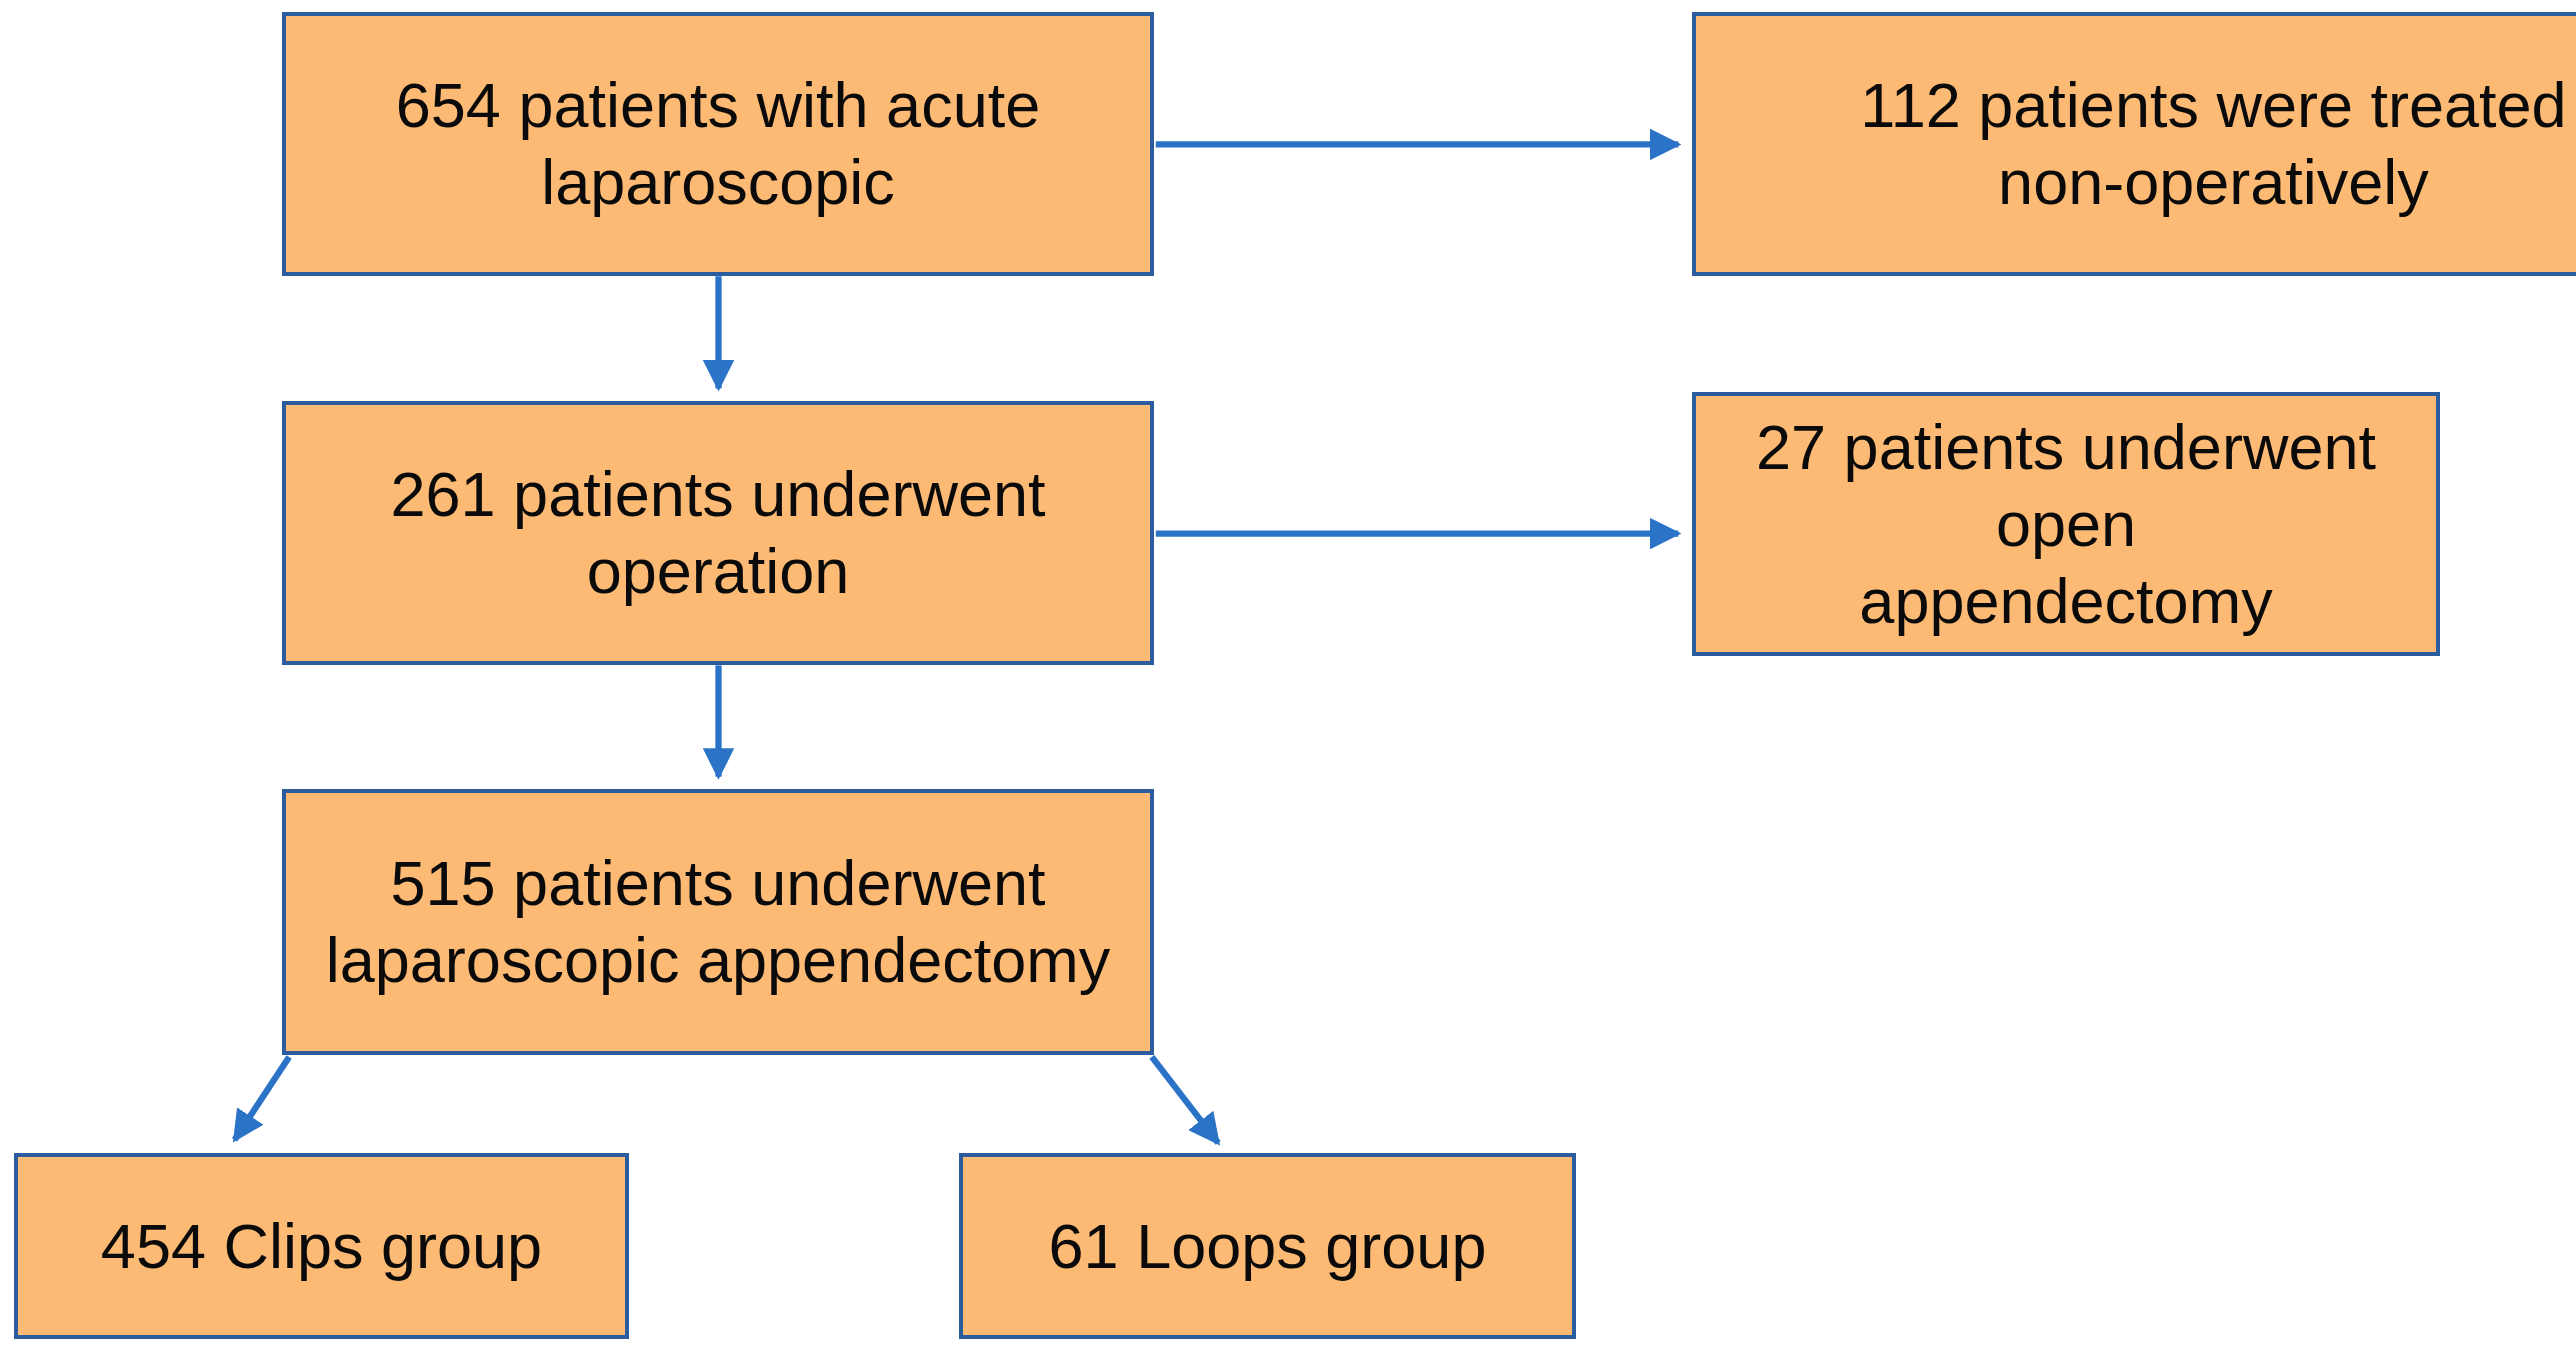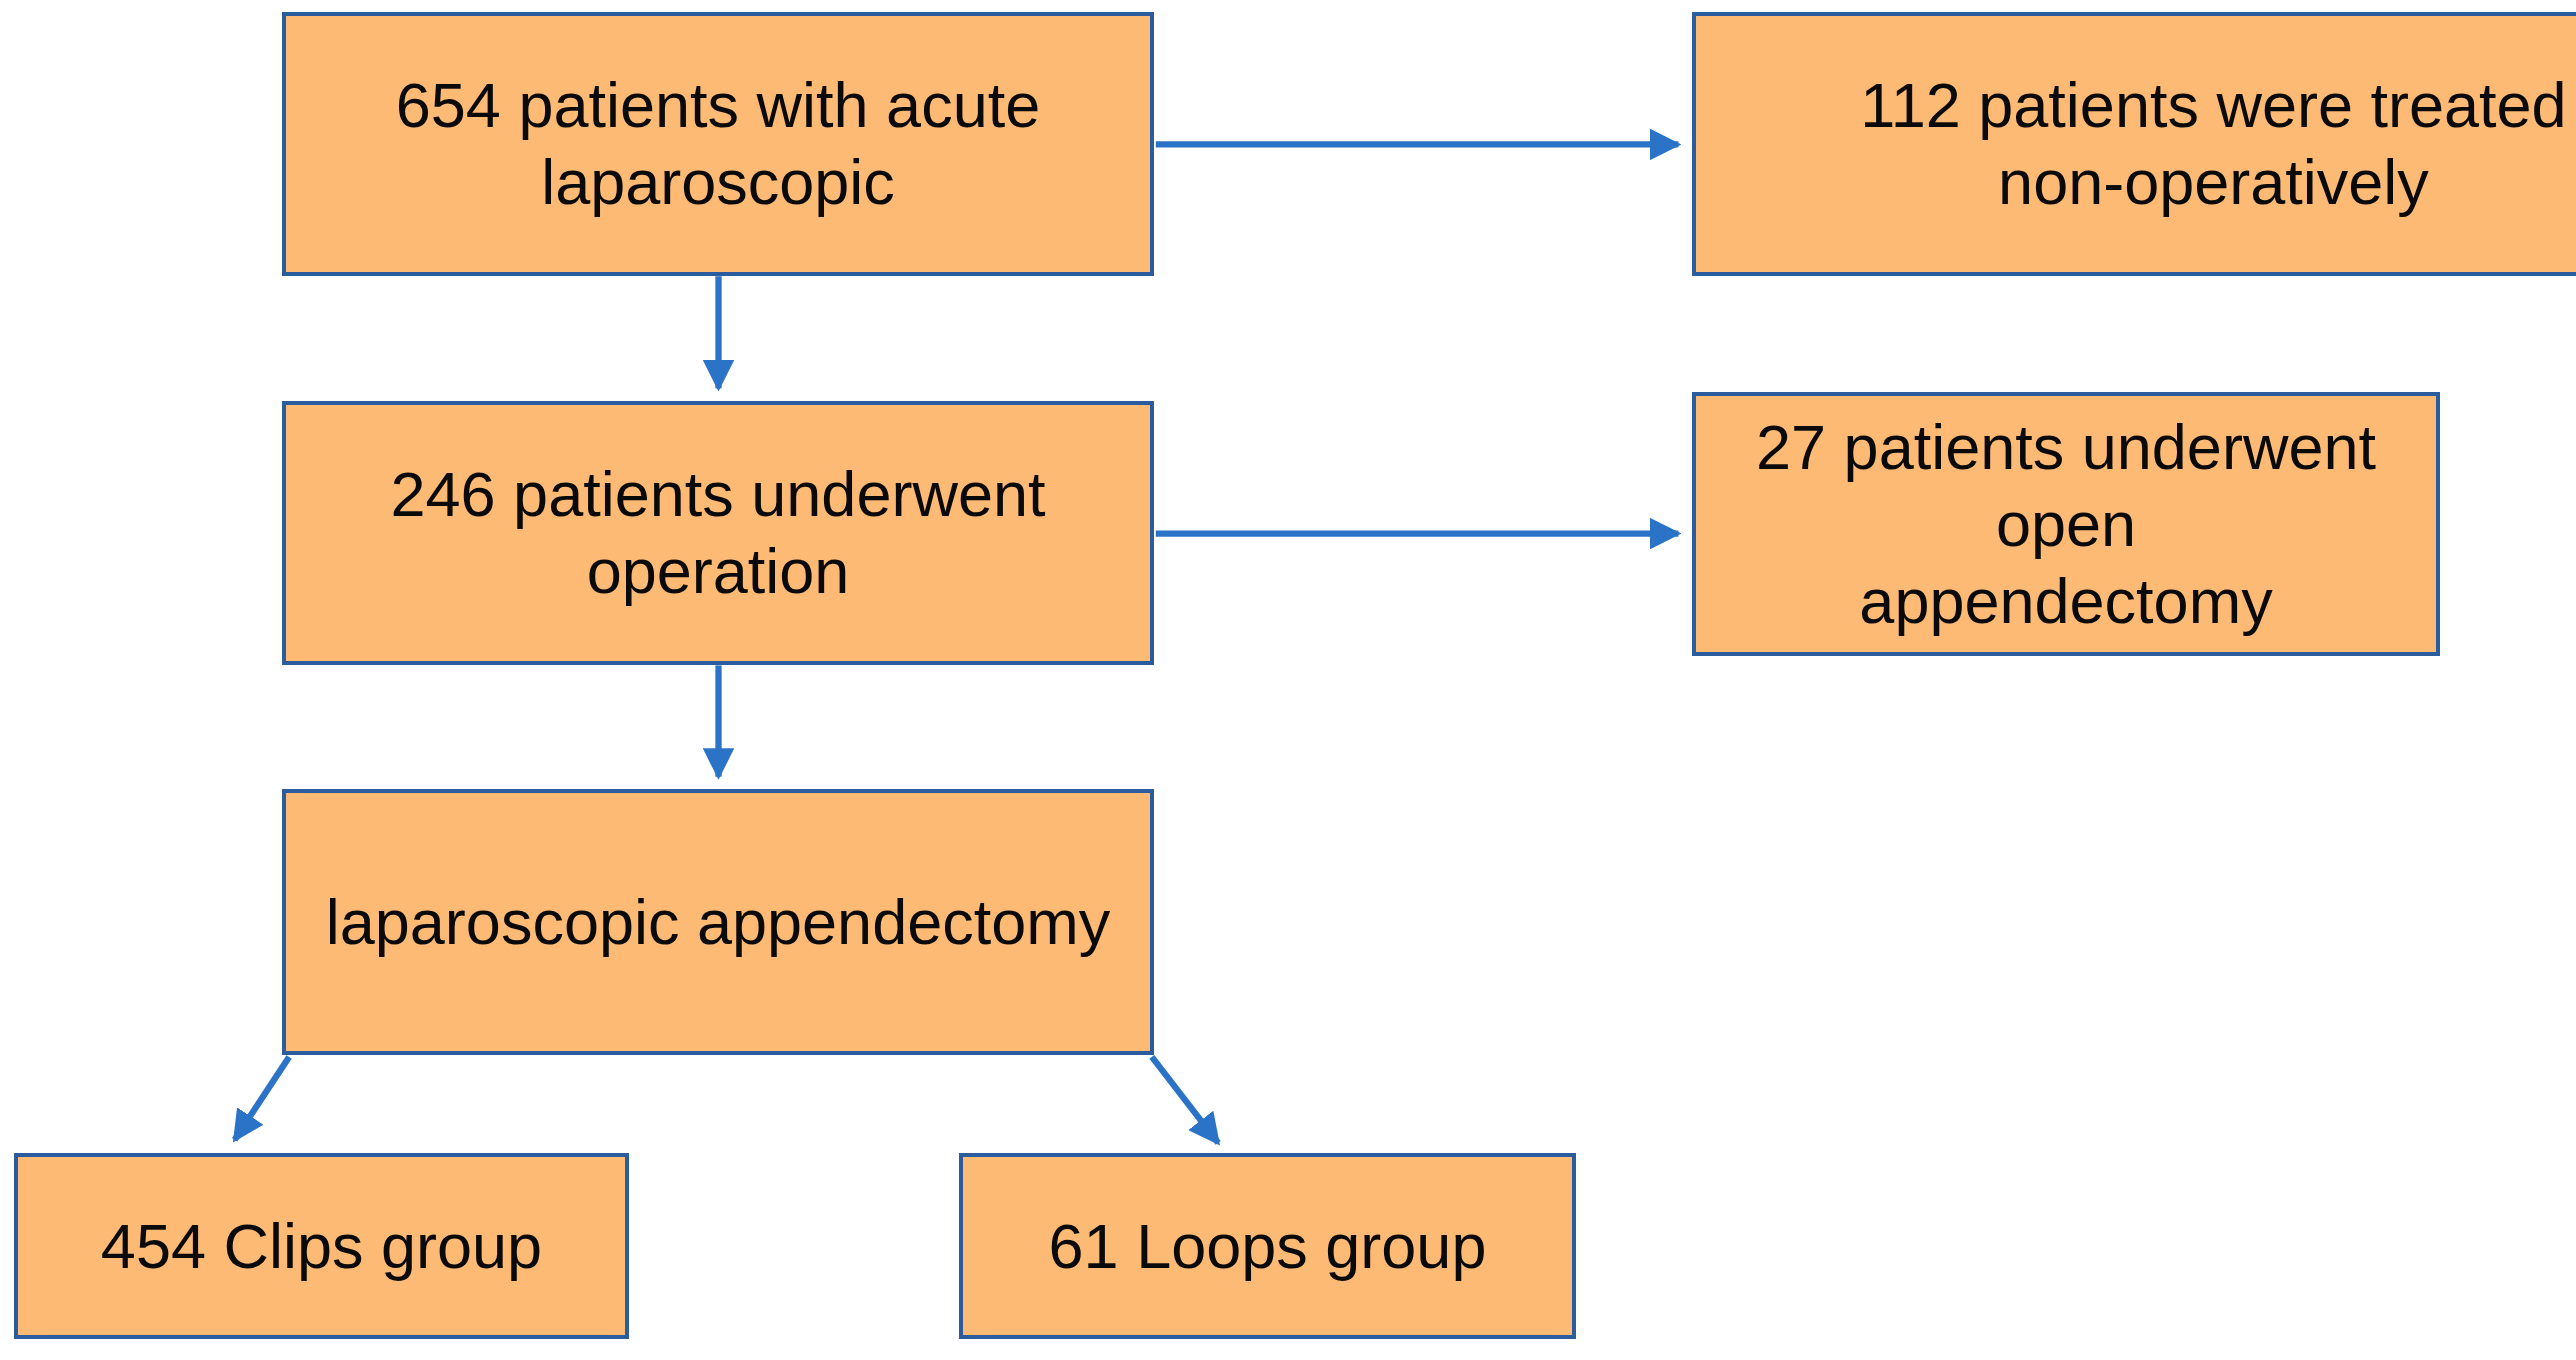--- a/index.html
+++ b/index.html
@@ -68,34 +68,35 @@
 
   <div class="flow-box" style="left:1692px; top:12px; width:1043px; height:264px;">
     <div class="box-text">
       <span class="line">112 patients were treated</span>
       <span class="line">non-operatively</span>
     </div>
   </div>
 
   <div class="flow-box" style="left:282px; top:401px; width:872px; height:264px;">
     <div class="box-text">
-      <span class="line">246 patients underwent</span>
+      <span class="line">261 patients underwent</span>
       <span class="line">operation</span>
     </div>
   </div>
 
   <div class="flow-box" style="left:1692px; top:392px; width:748px; height:264px;">
     <div class="box-text">
       <span class="line">27 patients underwent open</span>
       <span class="line">appendectomy</span>
     </div>
   </div>
 
   <div class="flow-box" style="left:282px; top:789px; width:872px; height:266px;">
     <div class="box-text">
+      <span class="line">515 patients underwent</span>
       <span class="line">laparoscopic appendectomy</span>
     </div>
   </div>
 
   <div class="flow-box" style="left:14px; top:1153px; width:615px; height:186px;">
     <div class="box-text">
       <span class="line">454 Clips group</span>
     </div>
   </div>
 

